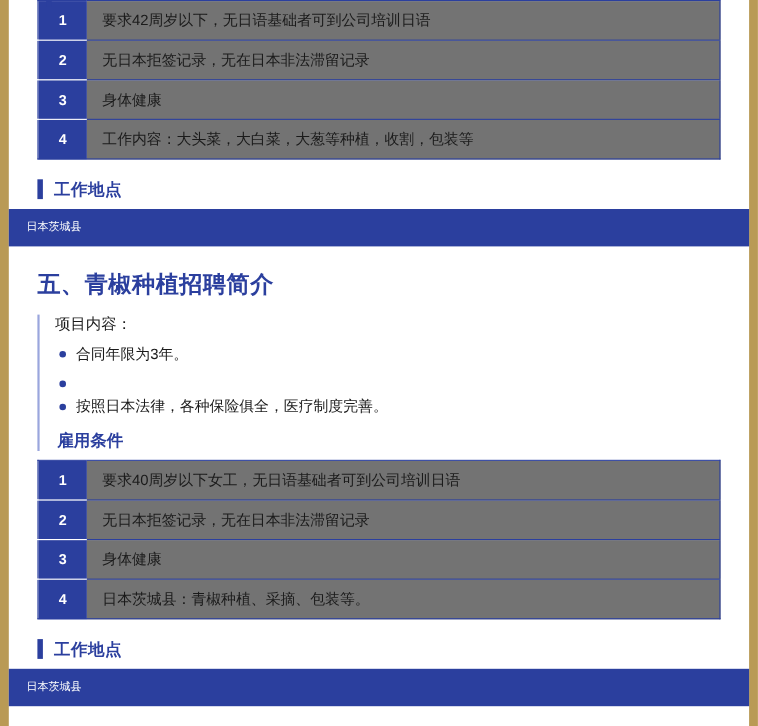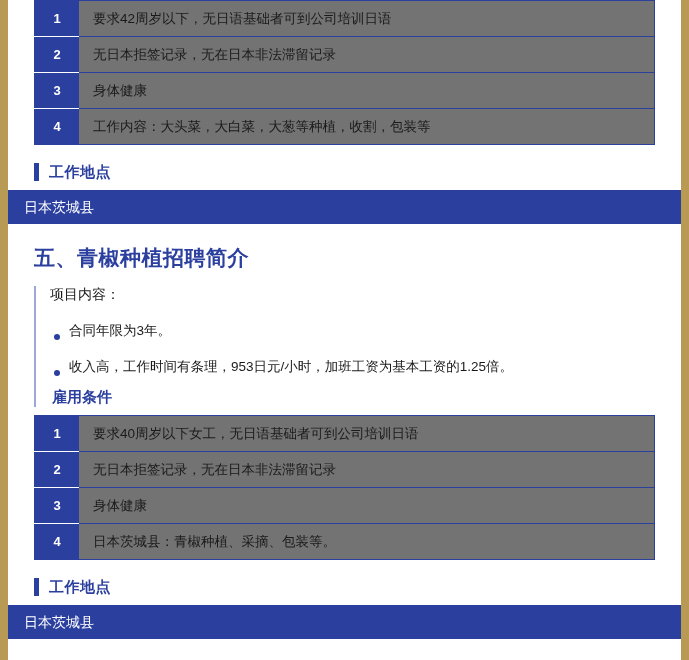--- a/index.html
+++ b/index.html
@@ -88,21 +88,21 @@
     font-size: 15px;
     font-weight: bold;
     color: #2b3f9e;
     letter-spacing: 0.5px;
   }
 
   
   .loc-bar {
     background: #2b3f9e;
     color: #ffffff;
-    font-size: 14px;
+    font-size: 10px;
     height: 34px;
     line-height: 34px;
     padding-left: 16px;
     box-sizing: border-box;
     width: 100%;
   }
 
   
   .big-title {
     font-size: 21px;
@@ -118,23 +118,22 @@
     padding: 0 0 0 14px;
     margin-bottom: 4px;
   }
   .proj-label {
     font-size: 14px;
     color: #1a1a1a;
     margin-bottom: 9px;
   }
   .bullet-row {
     display: flex;
-    align-items: flex-end;
+    align-items: flex-start;
     margin-bottom: 9px;
-    margin-top: 18px;
   }
   .bullet-dot {
     width: 6px;
     height: 6px;
     border-radius: 50%;
     background: #2b3f9e;
     margin: 6px 9px 0 4px;
     flex: 0 0 auto;
   }
   .bullet-txt {
@@ -193,21 +192,24 @@
 
     <div class="proj-block">
       <div class="proj-label">项目内容：</div>
 
       <div class="bullet-row">
         <span class="bullet-dot"></span>
         <span class="bullet-txt">合同年限为3年。</span>
       </div>
       <div class="bullet-row">
         <span class="bullet-dot"></span>
-        <span class="bullet-txt">收入高，工作时间有条理，953日元/小时，加班工资为基本工资的1.25倍。</span>
+      </div>
+      <div class="bullet-row">
+        <span class="bullet-dot"></span>
+        <span class="bullet-txt">按照日本法律，各种保险俱全，医疗制度完善。</span>
       </div>
 
       <div class="sub-head">雇用条件</div>
     </div>
 
     <table class="cond-table">
       <tbody>
           <tr>
         <td class="num">1</td>
         <td class="txt">要求40周岁以下女工，无日语基础者可到公司培训日语</td>

